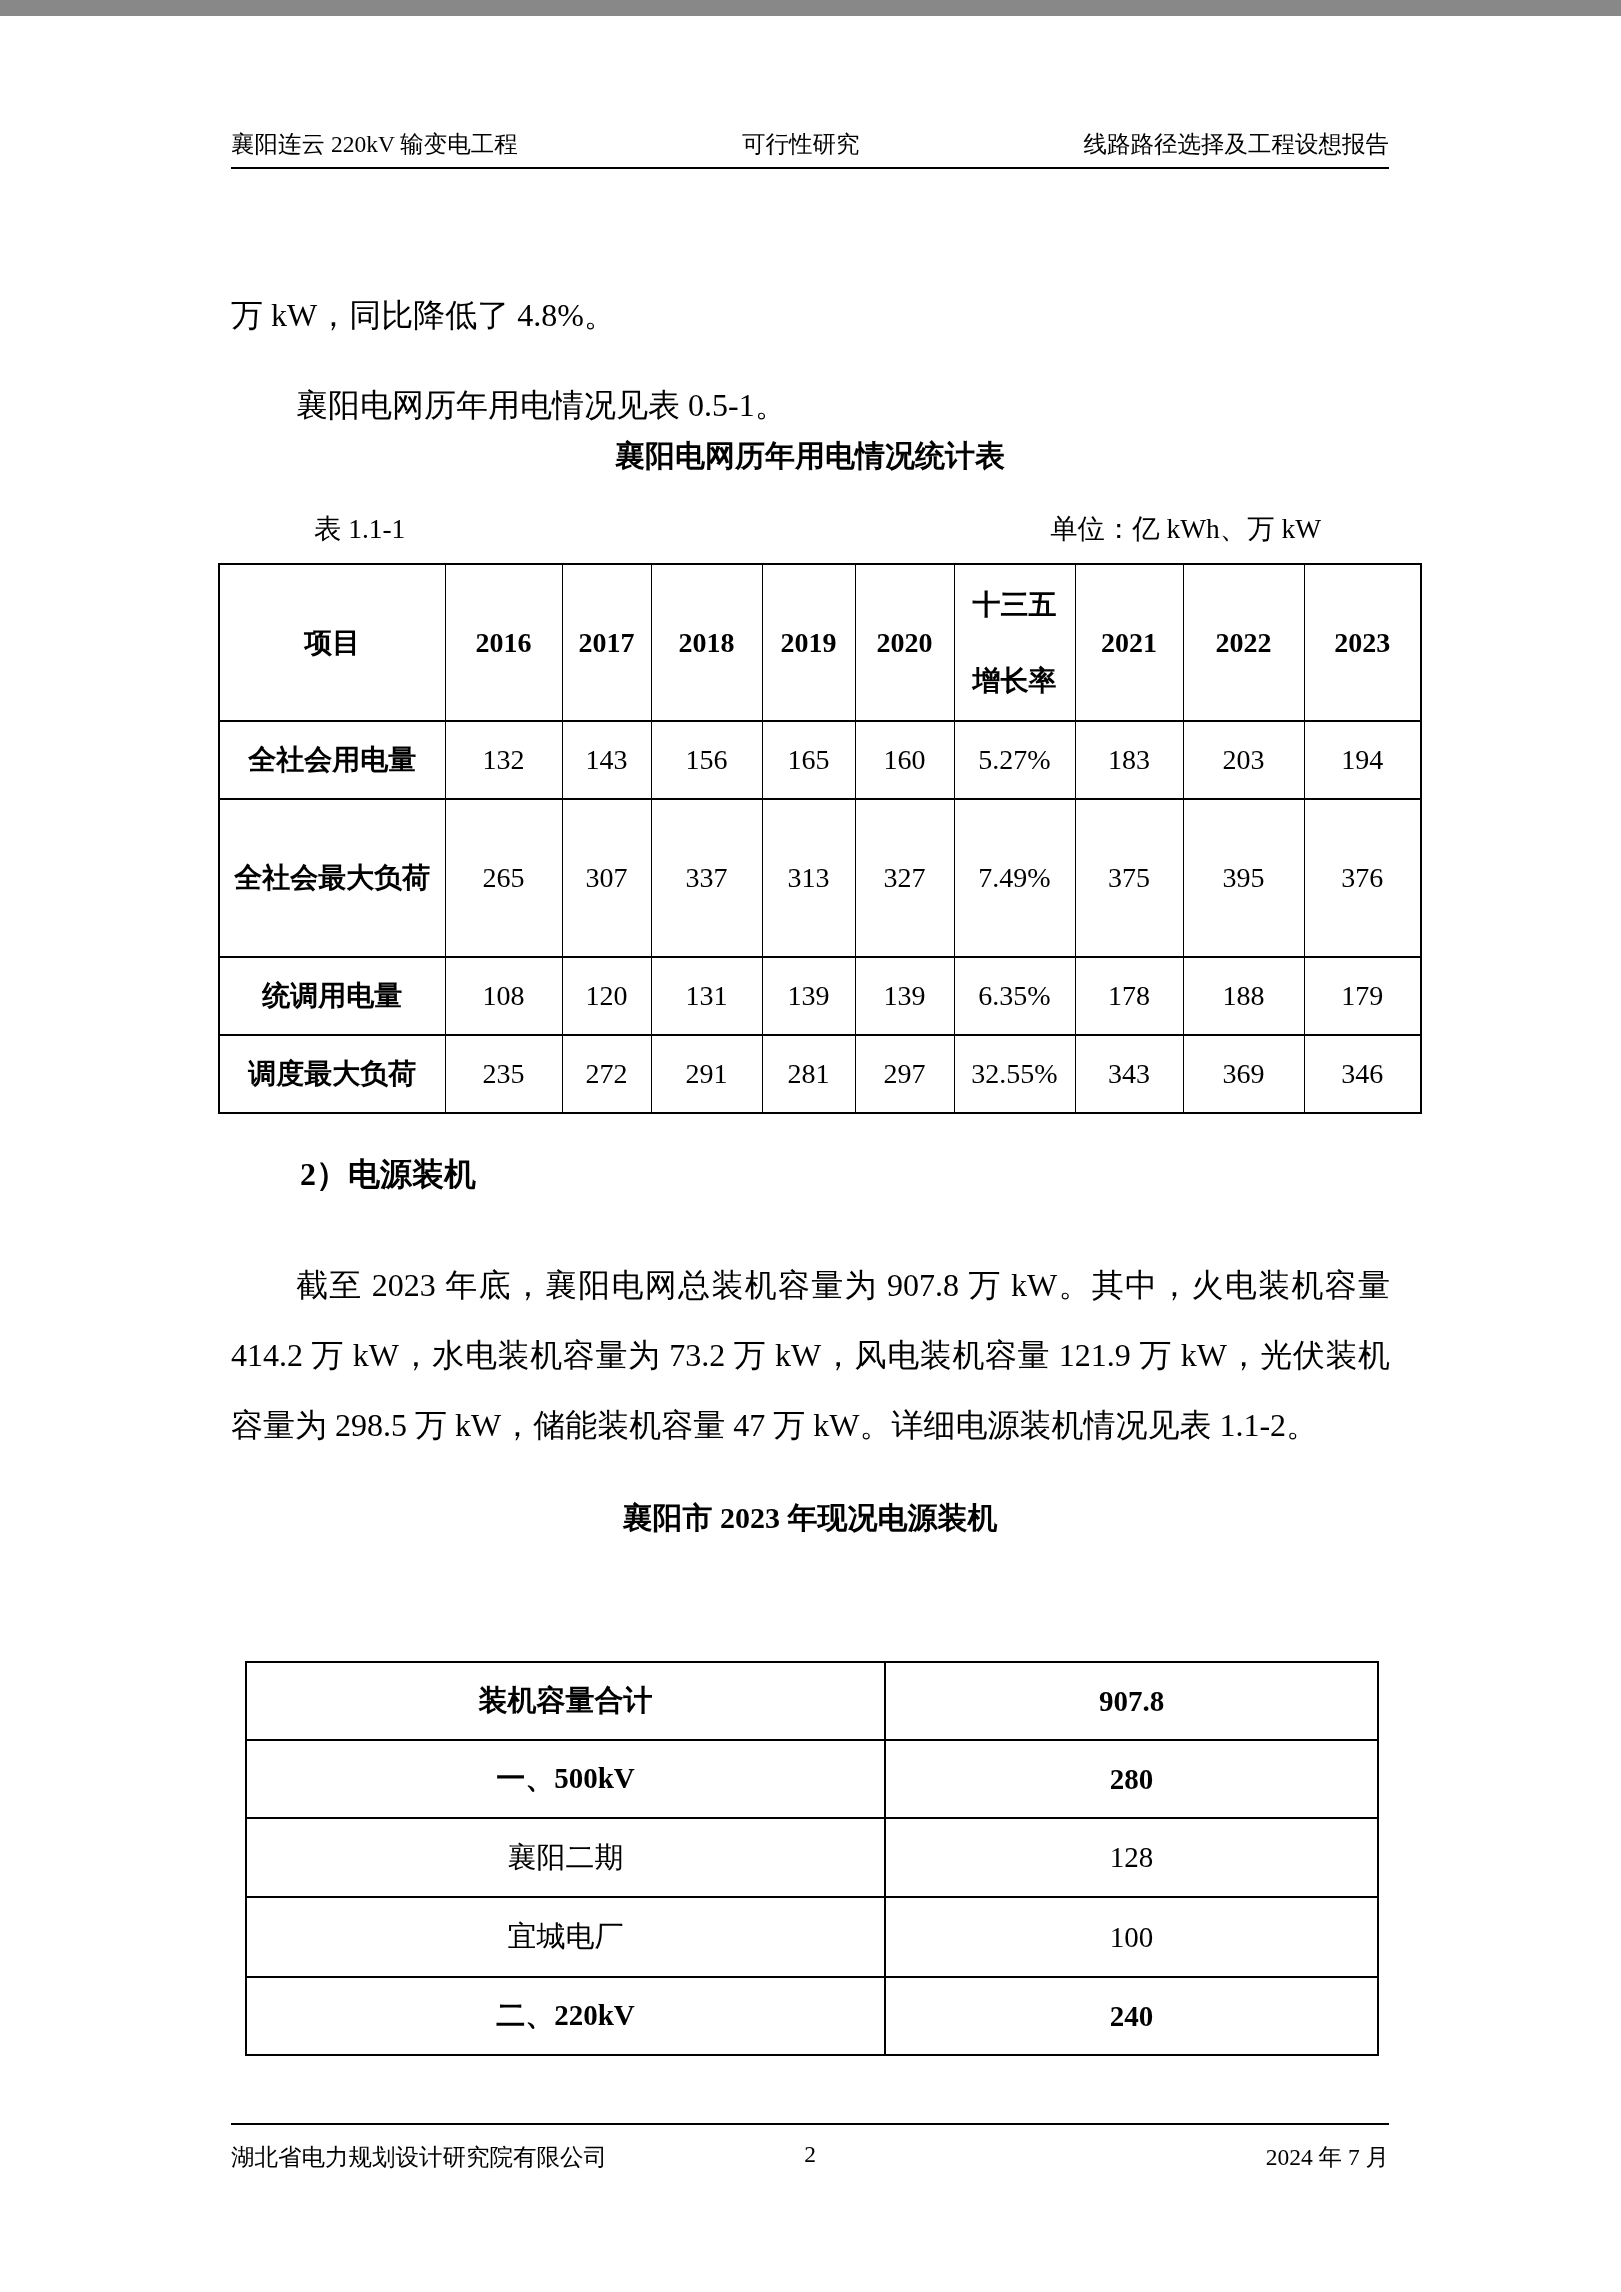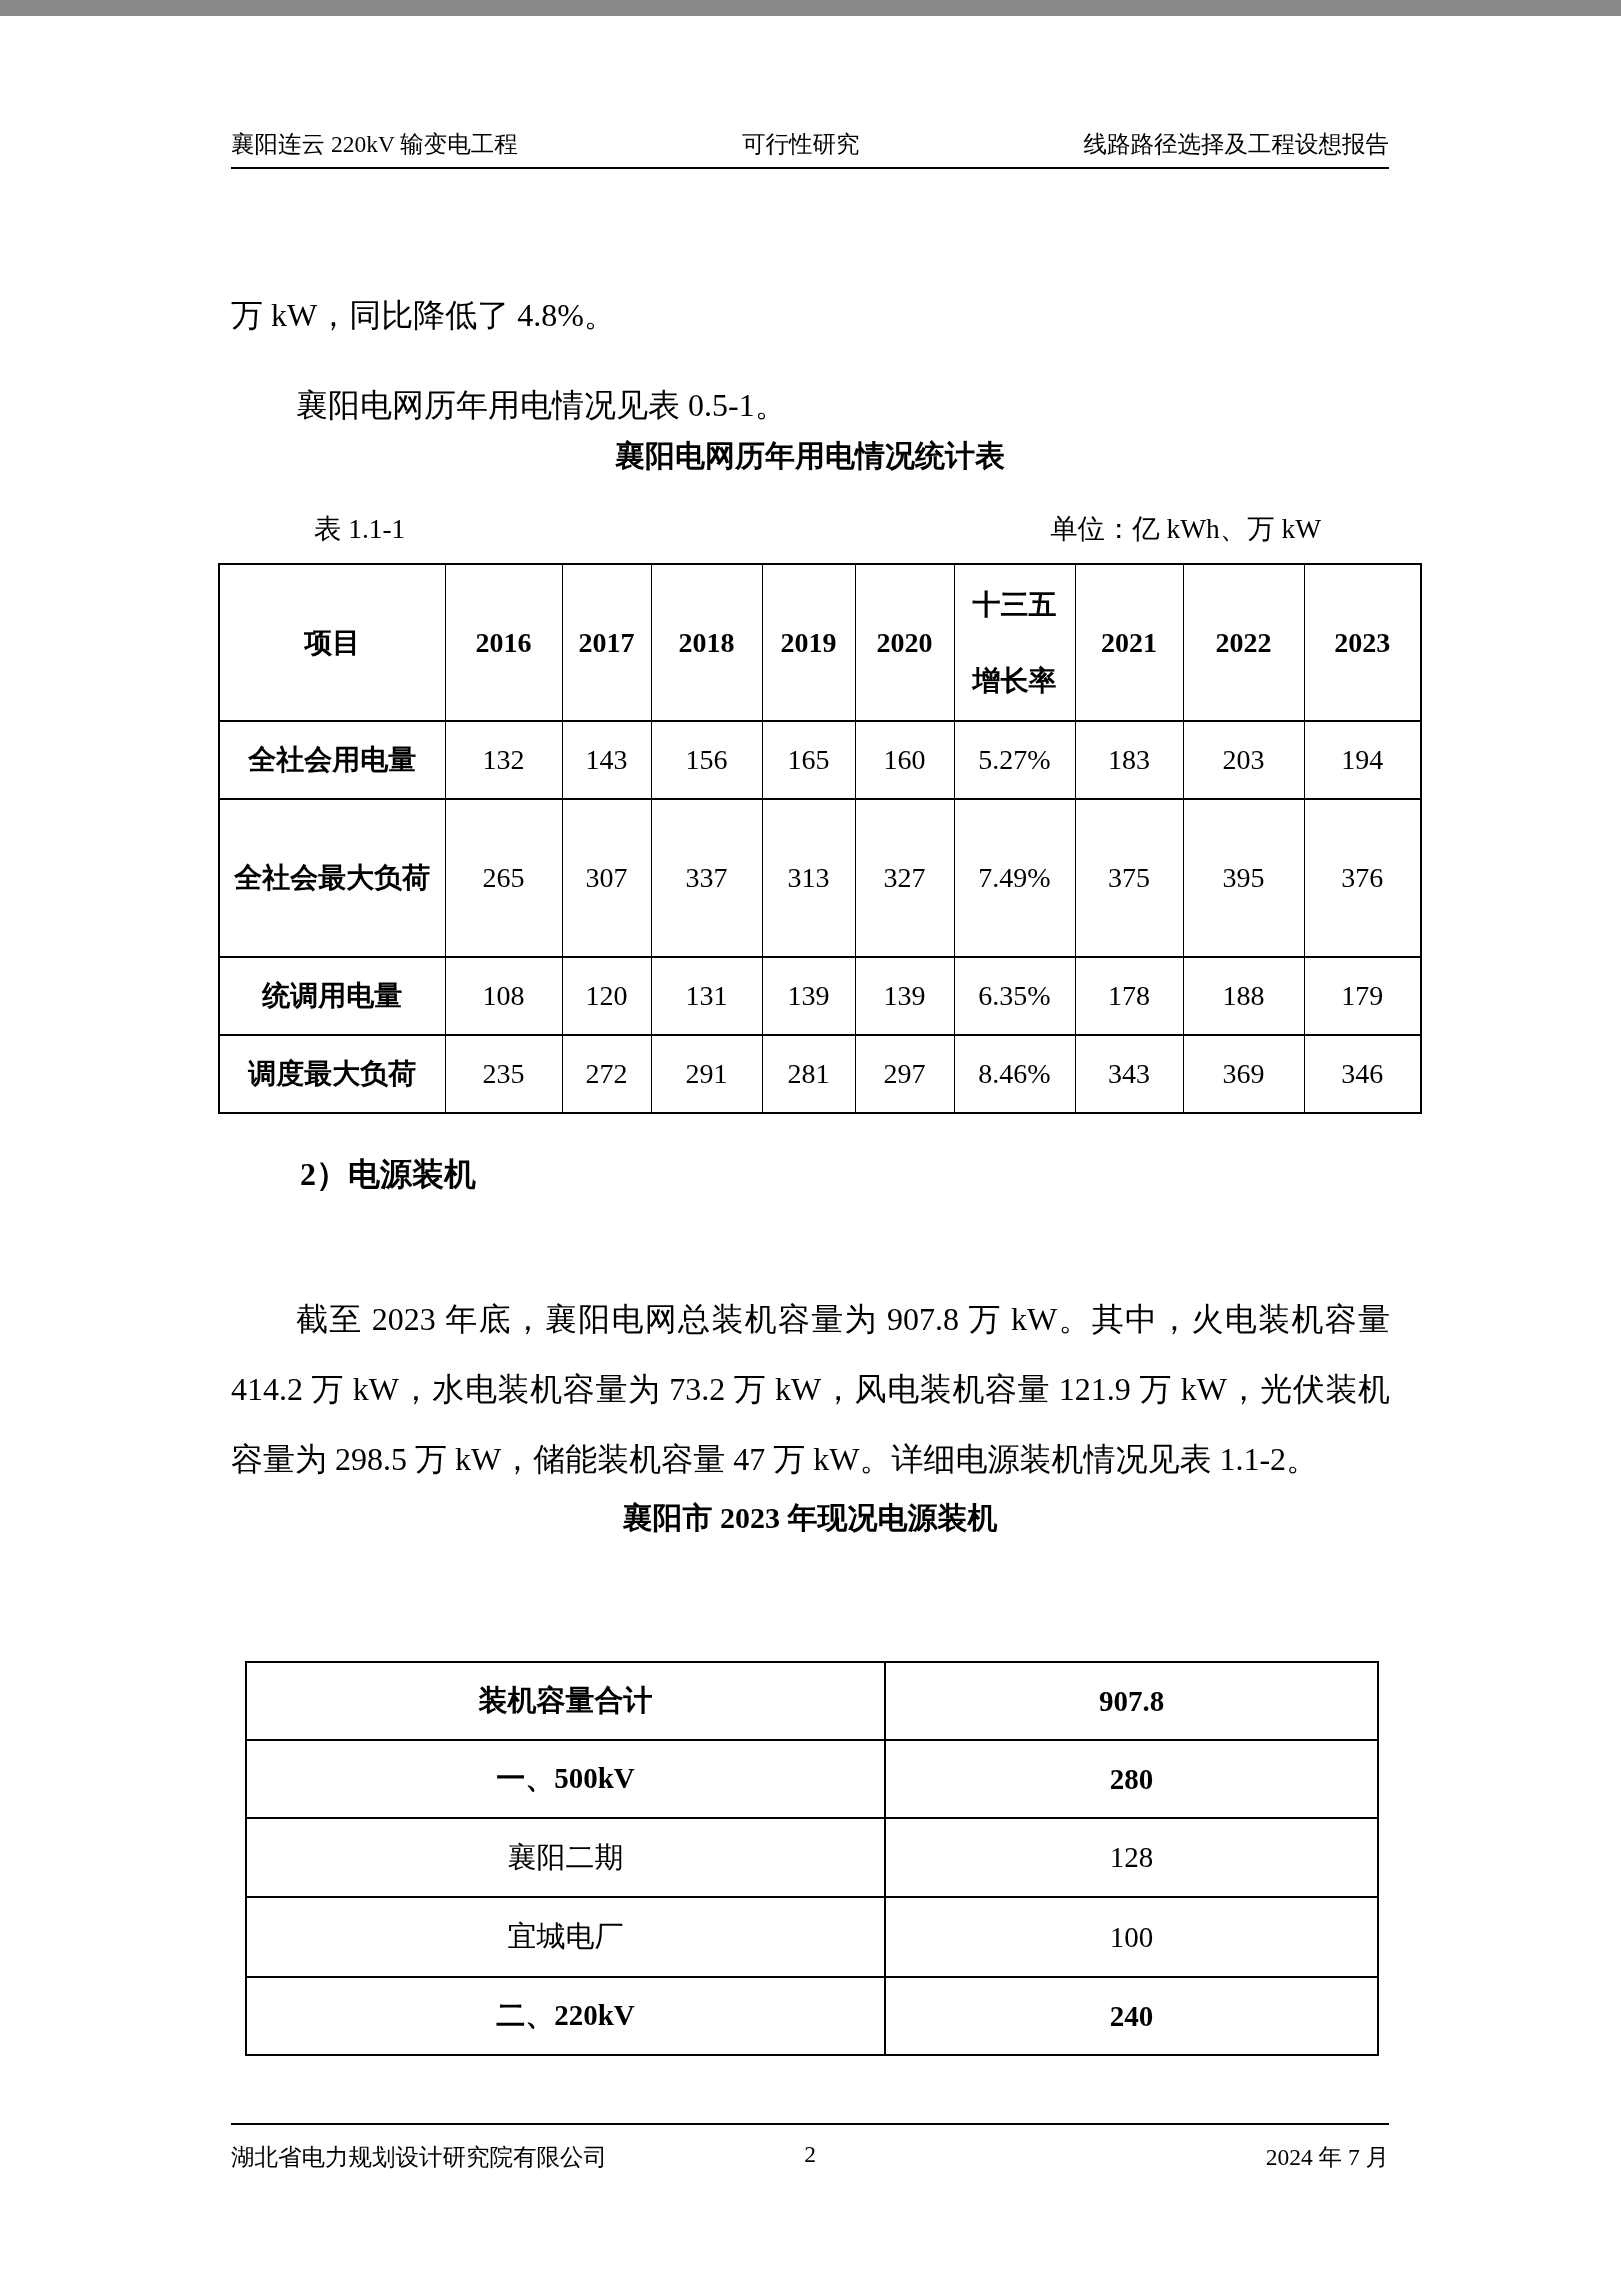--- a/index.html
+++ b/index.html
@@ -63,21 +63,21 @@
   }
   .tbl2 td{border-left:2px solid #000;border-right:2px solid #000;}
   .tbl2 tr.b td{font-weight:bold;}
   
   .sec-heading{
     position:absolute;top:1137px;left:231px;width:1158px;
     padding-left:69px;box-sizing:border-box;
     font-weight:bold;font-size:32px;margin:0;
   }
   .para3{
-    position:absolute;top:1236px;left:231px;width:1159px;
+    position:absolute;top:1202px;left:231px;width:1159px;
     font-size:32px;line-height:70px;
     text-align:justify;text-indent:65px;
   }
   
   .footer{
     position:absolute;top:2107px;left:231px;width:1158px;
     border-top:2.9px solid #000;
     padding-top:15.7px;
     display:flex;justify-content:space-between;
     font-size:23.5px;
@@ -168,21 +168,21 @@
         <td>188</td>
         <td>179</td>
       </tr>
       <tr style="height:78px">
         <td class="rowlabel">调度最大负荷</td>
         <td>235</td>
         <td>272</td>
         <td>291</td>
         <td>281</td>
         <td>297</td>
-        <td>8.46%</td>
+        <td>32.55%</td>
         <td>343</td>
         <td>369</td>
         <td>346</td>
       </tr>
     </tbody>
   </table>
 
   <h3 class="sec-heading">2）电源装机</h3>
   <p class="para3">截至 2023 年底，襄阳电网总装机容量为 907.8 万 kW。其中，火电装机容量 414.2 万 kW，水电装机容量为 73.2 万 kW，风电装机容量 121.9 万 kW，光伏装机容量为 298.5 万 kW，储能装机容量 47 万 kW。详细电源装机情况见表 1.1-2。</p>
 

